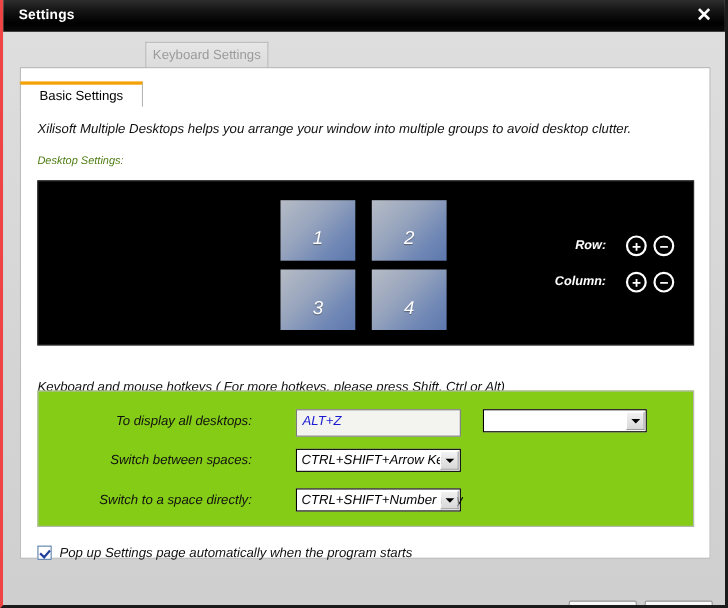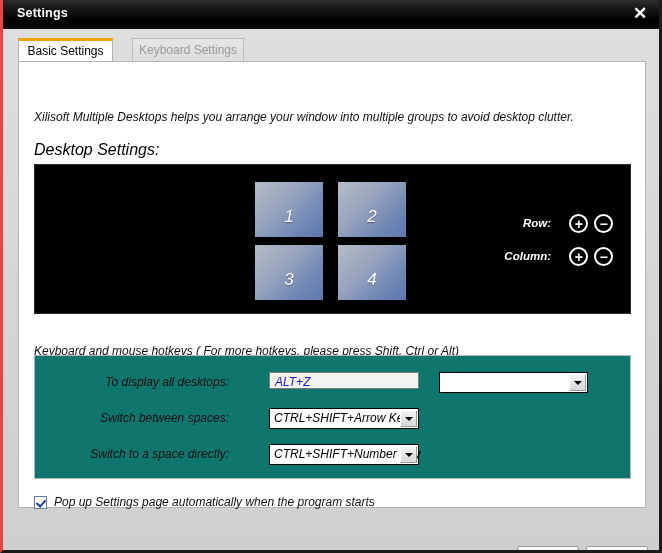--- a/index.html
+++ b/index.html
@@ -85,28 +85,29 @@
     top: 0;
     height: 23px;
     box-sizing: border-box;
     font-size: 12px;
     line-height: 22px;
     text-align: center;
     cursor: pointer;
   }
   .tab-active {
     left: 0;
-    width: 95px;
+    width: 112px;
     background: #ffffff;
     border-top: 3px solid #f5a208;
     border-left: 1px solid #b5b5b5;
     border-right: 1px solid #b5b5b5;
     color: #000000;
     line-height: 20px;
     z-index: 3;
+    margin-top: 36px;
   }
   .tab-inactive {
     left: 114px;
     width: 112px;
     background: linear-gradient(to bottom, #e6e6e6 0%, #dcdcdc 100%);
     border: 1px solid #bcbcbc;
     border-bottom: none;
     color: #9b9b9b;
     z-index: 2;
   }
@@ -129,22 +130,22 @@
     left: 15px;
     top: 48px;
     font-size: 12px;
     color: #111;
     white-space: nowrap;
   }
   .desktop-label {
     position: absolute;
     left: 15px;
     top: 79px;
-    font-size: 16px;
-    color: #000000;
+    font-size: 10px;
+    color: #4d7c0f;
   }
 
   
   .preview {
     position: absolute;
     left: 15px;
     top: 102px;
     width: 597px;
     height: 150px;
     background: #000000;
@@ -208,21 +209,21 @@
     color: #111;
     white-space: nowrap;
     margin-top: 12px;
   }
   .hotkeys-box {
     position: absolute;
     left: 15px;
     top: 293px;
     width: 597px;
     height: 124px;
-    background: #0f766e;
+    background: #84cc16;
     border: 1px solid #b7b7b7;
     box-sizing: border-box;
   }
   .hk-row {
     position: absolute;
     left: 0;
     width: 100%;
     height: 22px;
   }
   .hk-row-1 { top: 16px; }
@@ -237,21 +238,21 @@
     color: #111;
     white-space: nowrap;
     text-align: right;
   }
 
   .txtfield {
     position: absolute;
     left: 234px;
     top: 0;
     width: 150px;
-    height: 17px;
+    height: 25px;
     background: #f3f3f0;
     border: 1px solid #7b7b7b;
     box-sizing: border-box;
     color: #1a1ad0;
     font-size: 12px;
     line-height: 19px;
     padding-left: 5px;
     cursor: text;
   }
 

